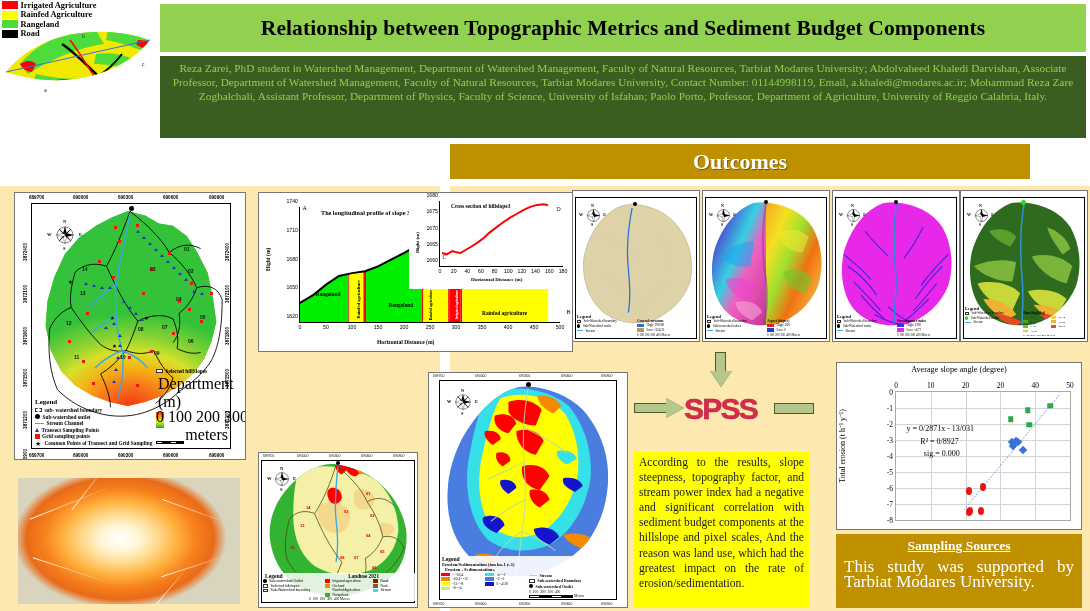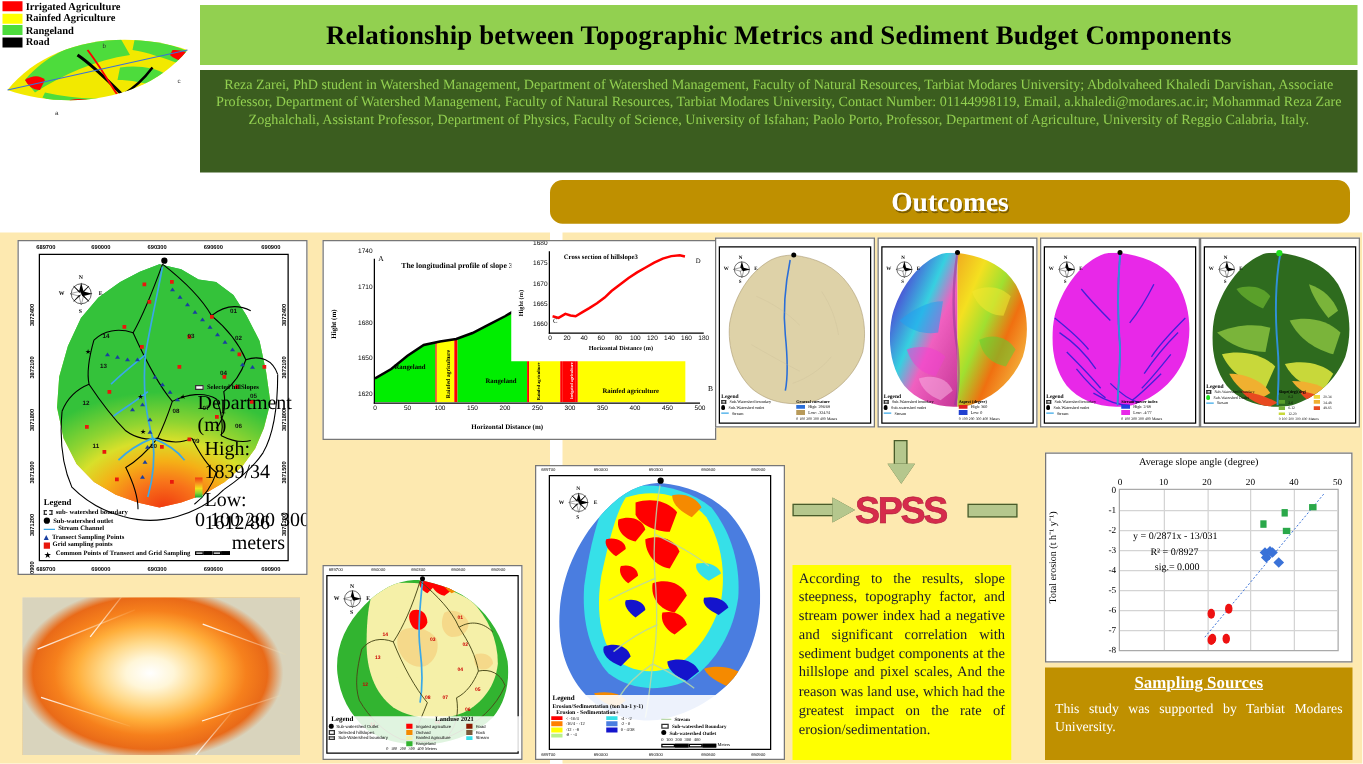--- a/index.html
+++ b/index.html
@@ -30,21 +30,21 @@
   .authors-bar p { margin:0; text-align:center; color:#92d050; font-size:11.3px;
                    line-height:14.2px; font-family:"Liberation Serif", serif; }
 
   
   .sec-hd { position:absolute; height:35px; background:#bf9000;
             display:flex; align-items:center; justify-content:center; }
   .sec-hd span { color:#fff; font-weight:bold; font-size:22px;
                  font-family:"Liberation Serif", serif;
                  text-shadow: 1px 1px 0 #7a5c00; }
   #hd-methods { left:0px;   top:144px; width:440px; }
-  #hd-outcomes{ left:440px; top:144px; width:640px;border-radius:10px; }
+  #hd-outcomes{ left:450px; top:144px; width:580px; }
 
   
   .panel { position:absolute; background:#fde9b0; }
   #panel-methods  { left:0;   top:186px; width:440px; height:425px; }
   #panel-outcomes { left:450px;top:186px; width:640px; height:425px; }
 
   .card { position:absolute; background:#fff; border:1px solid #777; overflow:hidden; }
   .xtiny{ font-size:3.4px; line-height:4px; font-family:"Liberation Sans", sans-serif; color:#111; }
 
   
@@ -175,21 +175,21 @@
   .pt-blue { width:6px; height:6px; background:#3a72d8; transform:translate(-50%,-50%) rotate(45deg); }
   .pt-green{ width:5.5px; height:5.5px; background:#2aa84a; }
   .sc-eq { position:absolute; font-size:8px; line-height:11px; text-align:center;
            font-family:"Liberation Serif", serif; }
 
   
   #financial { position:absolute; left:836px; top:534px; width:246px; height:74px;
                background:#bf9000; padding:4px 8px; }
   #financial .fin-title { text-align:center; color:#fff; font-weight:bold; font-size:13.5px;
                           text-decoration:underline; font-family:"Liberation Serif", serif; }
-  #financial .fin-body { margin-top:6px; color:#fff; font-size:11px; line-height:14.6px;
+  #financial .fin-body { margin-top:6px; color:#fff; font-size:17px; line-height:14.6px;
                          text-align:justify; font-family:"Liberation Serif", serif; }
 </style>
 </head>
 <body>
 
 <div id="poster">
 
 
   <div class="title-bar">
     <span>Relationship between Topographic Metrics and Sediment Budget Components</span>
@@ -383,24 +383,20 @@
       </div>
 
       <div class="legend-box" style="right:2px;bottom:20px;width:72px;">
         <div class="lg-row">
           <div class="sw" style="background:#fff;border:0.6px solid #333;"></div>
           <div class="lgtext">Selected hillSlopes</div>
         </div>
         <div class="lgtext" style="margin:1px 0 1px 2px;">Department (m)</div>
         <div style="display:flex;gap:2px;align-items:center;">
           <div class="elev-ramp"></div>
-          <div>
-            <div class="lgtext">High: 1839/34</div>
-            <div class="lgtext" style="margin-top:5px;">Low: 1612/86</div>
-          </div>
         </div>
       </div>
 
       <div class="legend-box" style="right:2px;bottom:4px;width:72px;">
         <div style="display:flex;gap:4px;">
           <span class="lgtext">0</span>
           <span class="lgtext">100</span>
           <span class="lgtext">200</span>
           <span class="lgtext">300</span>
 

